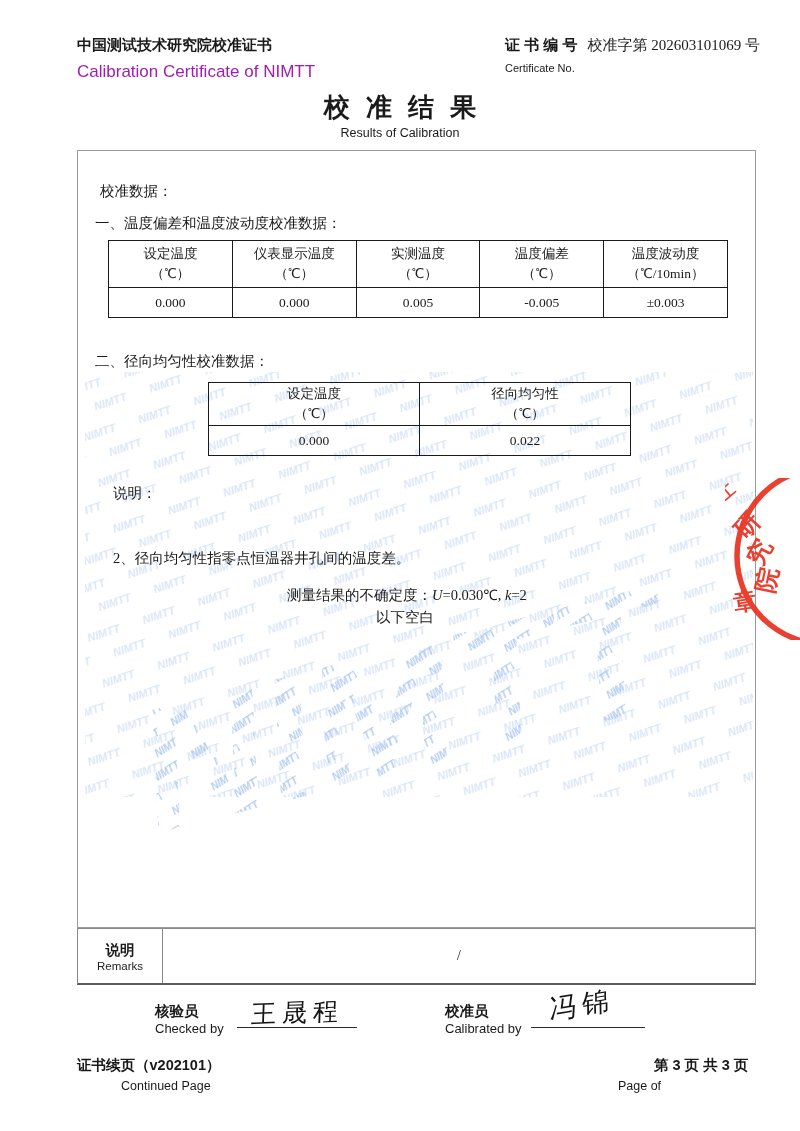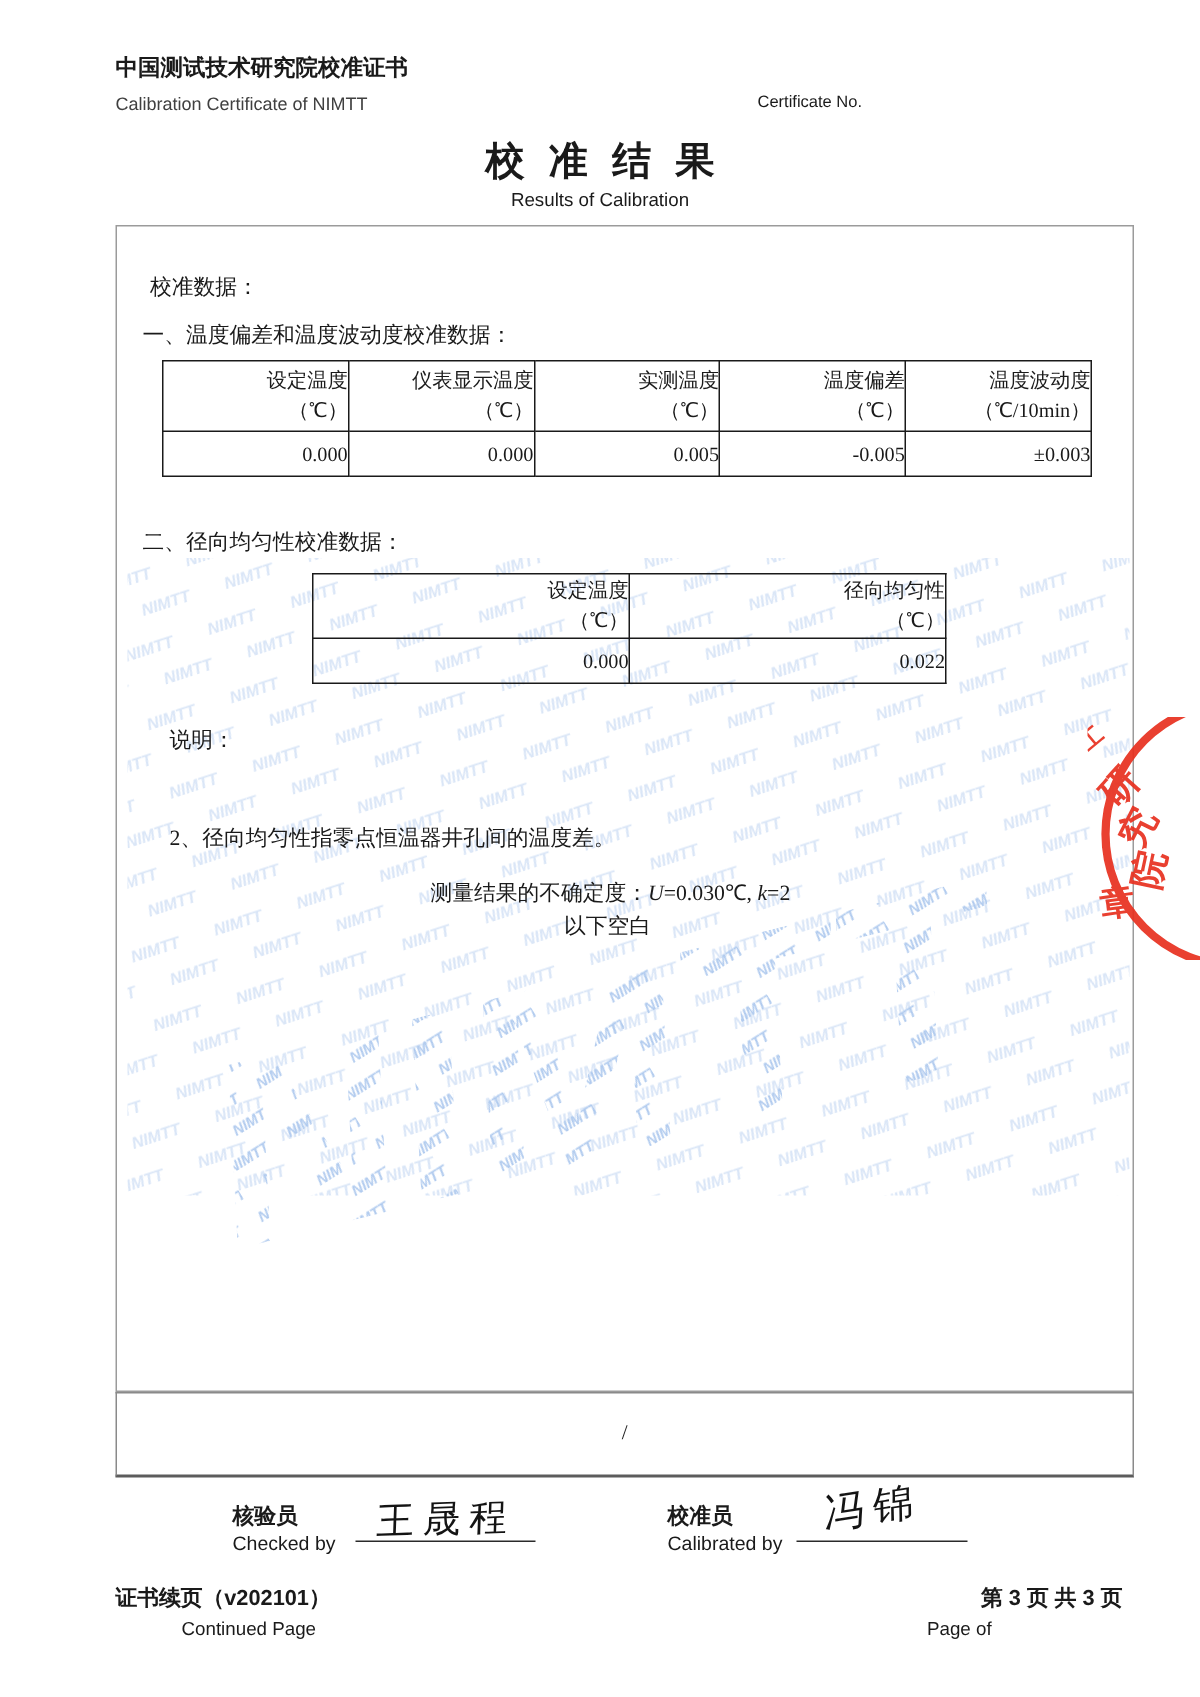--- a/index.html
+++ b/index.html
@@ -10,21 +10,21 @@
     font-family:"Liberation Serif", serif;
     color:#1a1a1a;
     overflow:hidden;
   }
   .abs{position:absolute;}
   .zh-bold{font-family:"Liberation Sans", sans-serif;font-weight:bold;}
   .en{font-family:"Liberation Sans", sans-serif;}
 
   
   .org-zh{left:77px;top:36px;font-size:15px;}
-  .org-en{left:77px;top:62px;font-size:12px;color:#404040;}
+  .org-en{left:77px;top:62px;font-size:17px;color:#a21caf;}
   .certno-line{left:505px;top:36px;font-size:15px;white-space:nowrap;}
   .certno-line .lbl{font-family:"Liberation Sans", sans-serif;font-weight:bold;margin-right:10px;}
   .certno-line .val{font-family:"Liberation Serif", serif;font-weight:normal;}
   .certno-en{left:505px;top:62px;font-size:11px;}
 
   .doc-title{left:0;top:90px;width:800px;text-align:center;
     font-size:26px;font-weight:bold;word-spacing:9px;
     font-family:"Liberation Sans", sans-serif;}
   .doc-sub{left:0;top:126px;width:800px;text-align:center;font-size:12.5px;}
 
@@ -34,21 +34,21 @@
   .calib-label{left:100px;top:182px;font-size:14.5px;}
   .sec-heading{font-size:14.5px;}
   .s1{left:95px;top:214px;}
   .s2{left:95px;top:352px;}
 
   table{border-collapse:collapse;table-layout:fixed;}
   .dtable{position:absolute;background:transparent;}
   .dtable th,.dtable td{
     border:1px solid #1a1a1a;
     font-weight:normal;font-size:13.5px;
-    text-align:right;vertical-align:middle;
+    text-align:center;vertical-align:middle;
     padding:0;line-height:1.45;
   }
   .t1{left:108px;top:240px;width:620px;}
   .t1 th{height:46px;}
   .t1 td{height:29px;}
   .t2{left:208px;top:382px;width:423px;}
   .t2 th{height:42px;}
   .t2 td{height:29px;}
 
   .notes-label{left:113px;top:484px;font-size:14.5px;}
@@ -107,20 +107,23 @@
         <text x="18" y="30" font-size="10" font-style="italic" font-weight="bold" font-family="Liberation Sans, sans-serif" fill="#aec9ee">NIMTT</text>
       </pattern>
     </defs>
     <rect x="85" y="372" width="668" height="425" fill="url(#wmp)" opacity="0.75"></rect>
     <text x="130" y="775" font-size="175" font-weight="bold" font-style="italic" font-family="Liberation Sans, sans-serif" fill="url(#wmp2)" opacity="0.95" transform="rotate(-14 380 700)">NIMTT</text>
   </svg>
 
   <div class="abs org-zh zh-bold">中国测试技术研究院校准证书</div>
   <div class="abs org-en en">Calibration Certificate of NIMTT</div>
 
+  <div class="abs certno-line">
+    <span class="lbl">证 书 编 号</span><span class="val">校准字第 202603101069 号</span>
+  </div>
   <div class="abs certno-en en">Certificate No.</div>
 
   <div class="abs doc-sub en">Results of Calibration</div>
   <div class="abs doc-title">校 准 结 果</div>
 
   <div class="abs main-box"></div>
 
   <div class="abs calib-label">校准数据：</div>
   <div class="abs sec-heading s1">一、温度偏差和温度波动度校准数据：</div>
 
@@ -191,20 +194,24 @@
   <svg class="abs stamp-layer" width="75" height="162" viewBox="0 0 75 162">
     <circle cx="100" cy="78" r="88" fill="none" stroke-width="5.5" stroke="#e8301f"></circle>
     <text font-size="15" font-weight="bold" text-anchor="middle" transform="translate(6,18) rotate(-40)" fill="#e8301f">工</text>
     <text font-size="25" font-weight="bold" text-anchor="middle" dominant-baseline="central" transform="translate(22,47) rotate(-48)" fill="#e8301f">研</text>
     <text font-size="25" font-weight="bold" text-anchor="middle" dominant-baseline="central" transform="translate(34,74) rotate(-63)" fill="#e8301f">究</text>
     <text font-size="25" font-weight="bold" text-anchor="middle" dominant-baseline="central" transform="translate(42,102) rotate(-78)" fill="#e8301f">院</text>
     <text font-size="23" font-weight="bold" text-anchor="middle" dominant-baseline="central" transform="translate(20,124) rotate(-8)" fill="#e8301f">章</text>
   </svg>
 
   <div class="abs remarks-box">
+    <div class="remarks-label">
+      <div class="zh">说明</div>
+      <div class="en">Remarks</div>
+    </div>
     <div class="remarks-value">/</div>
   </div>
 
   <div class="abs sig-label sig-checked">
     <div class="zh">核验员</div>
     <div class="en">Checked by</div>
   </div>
   <div class="abs sig-line line1"></div>
   <div class="abs sig-name name1">王晟程</div>
 

